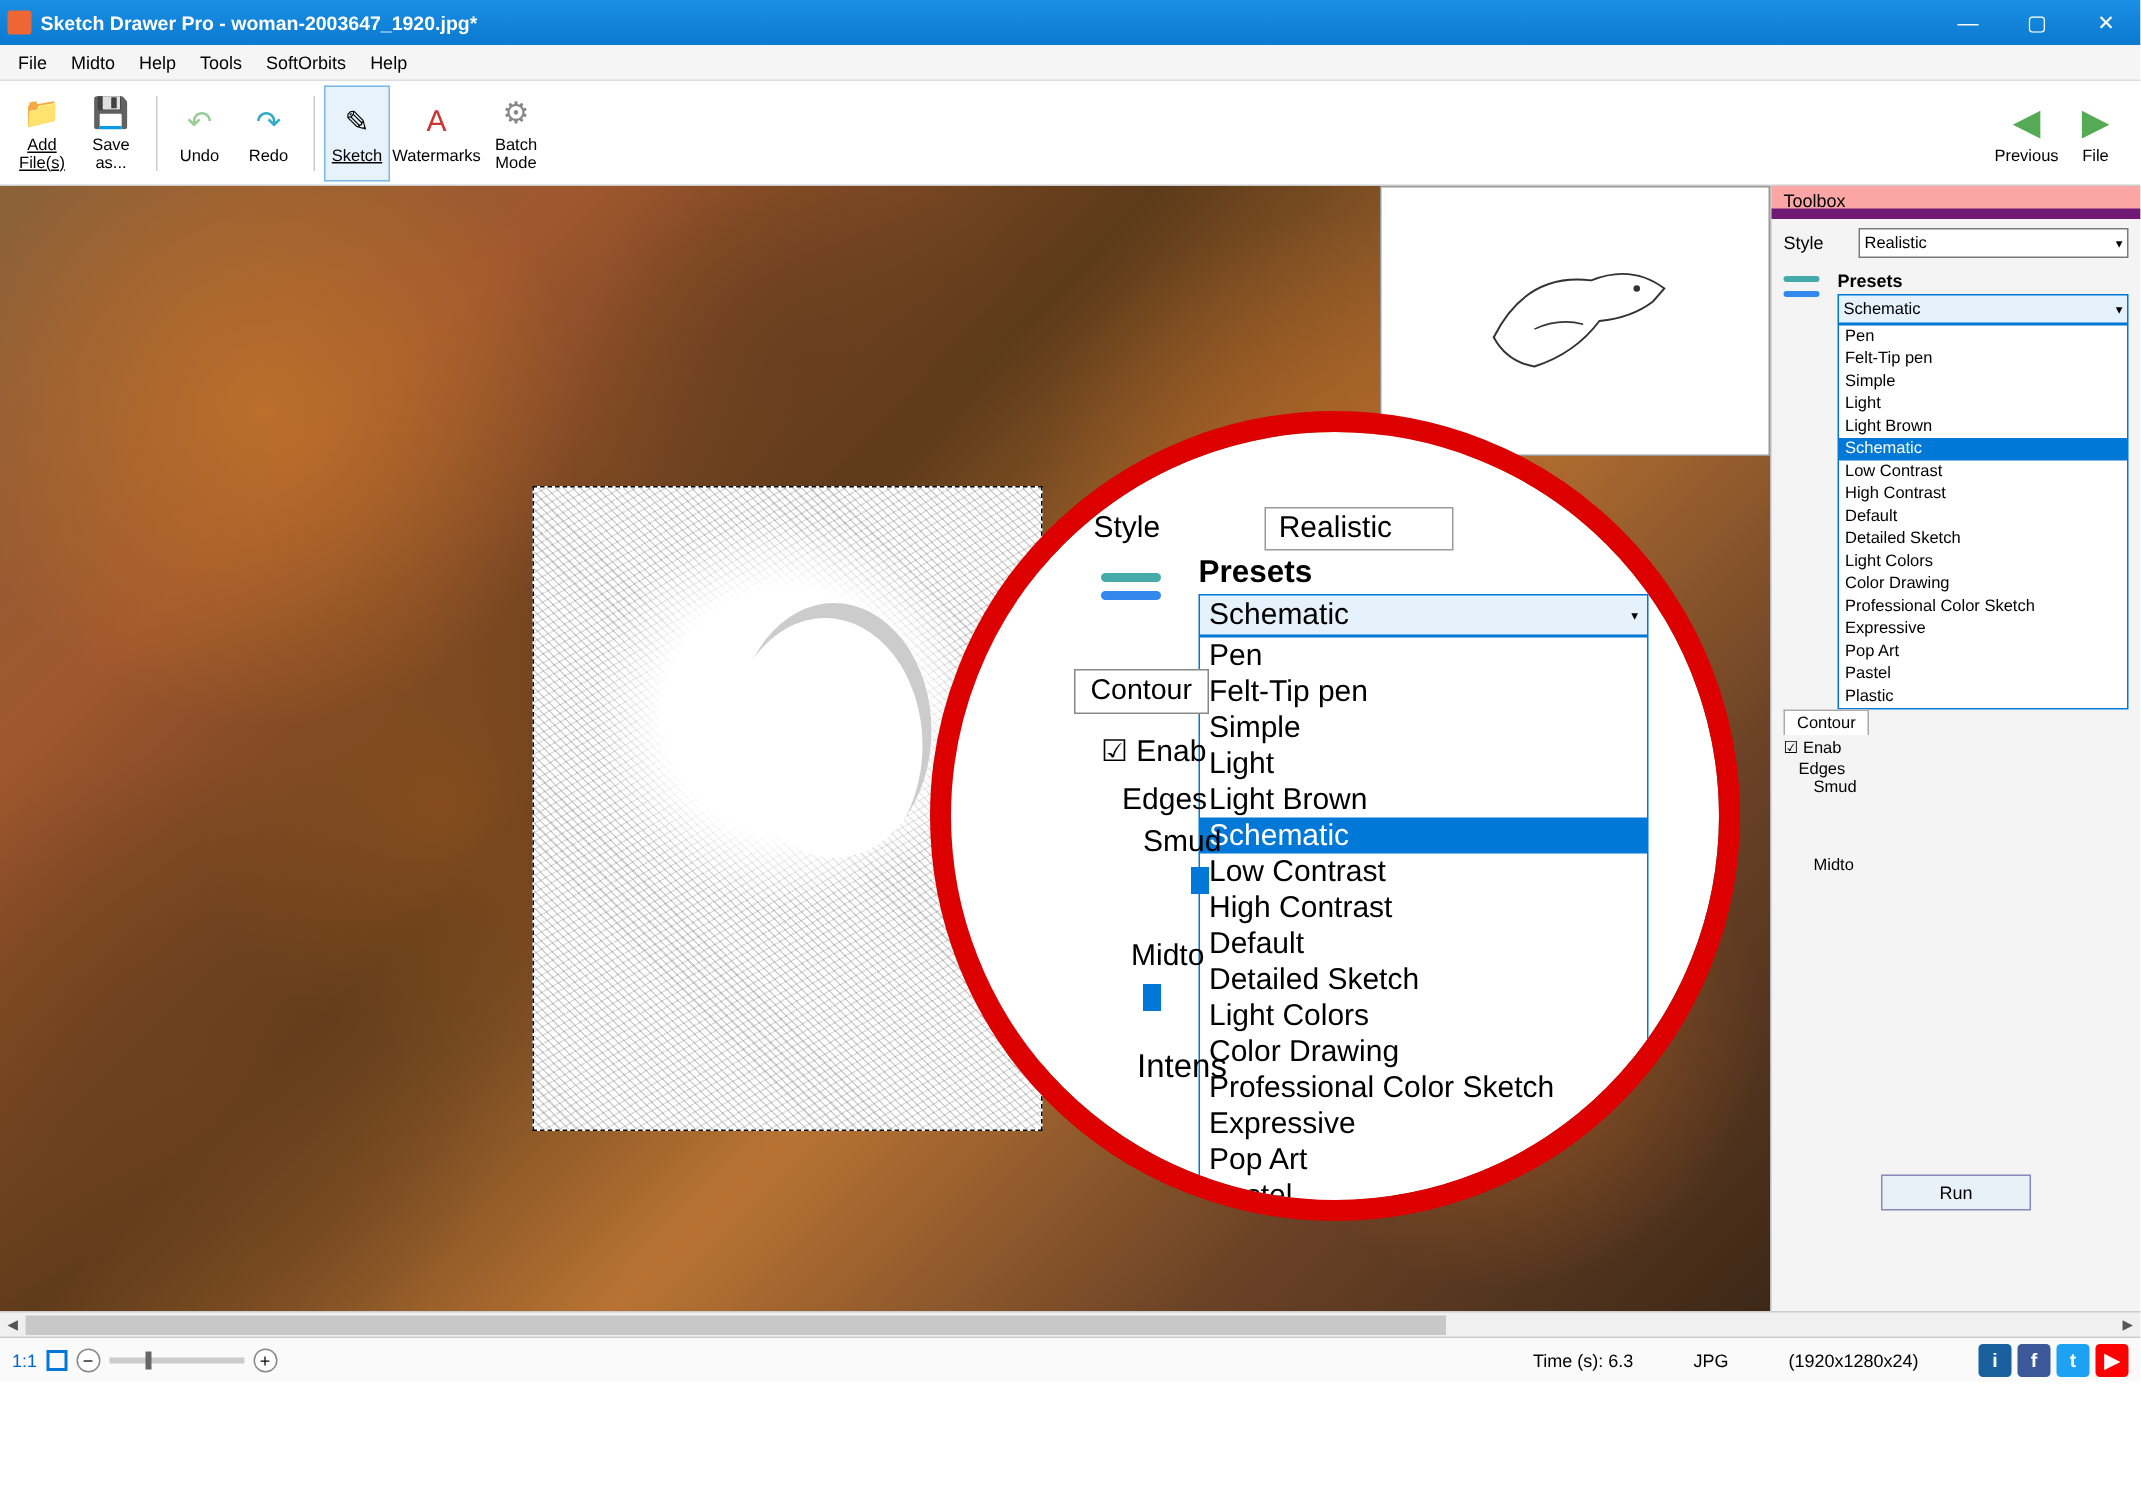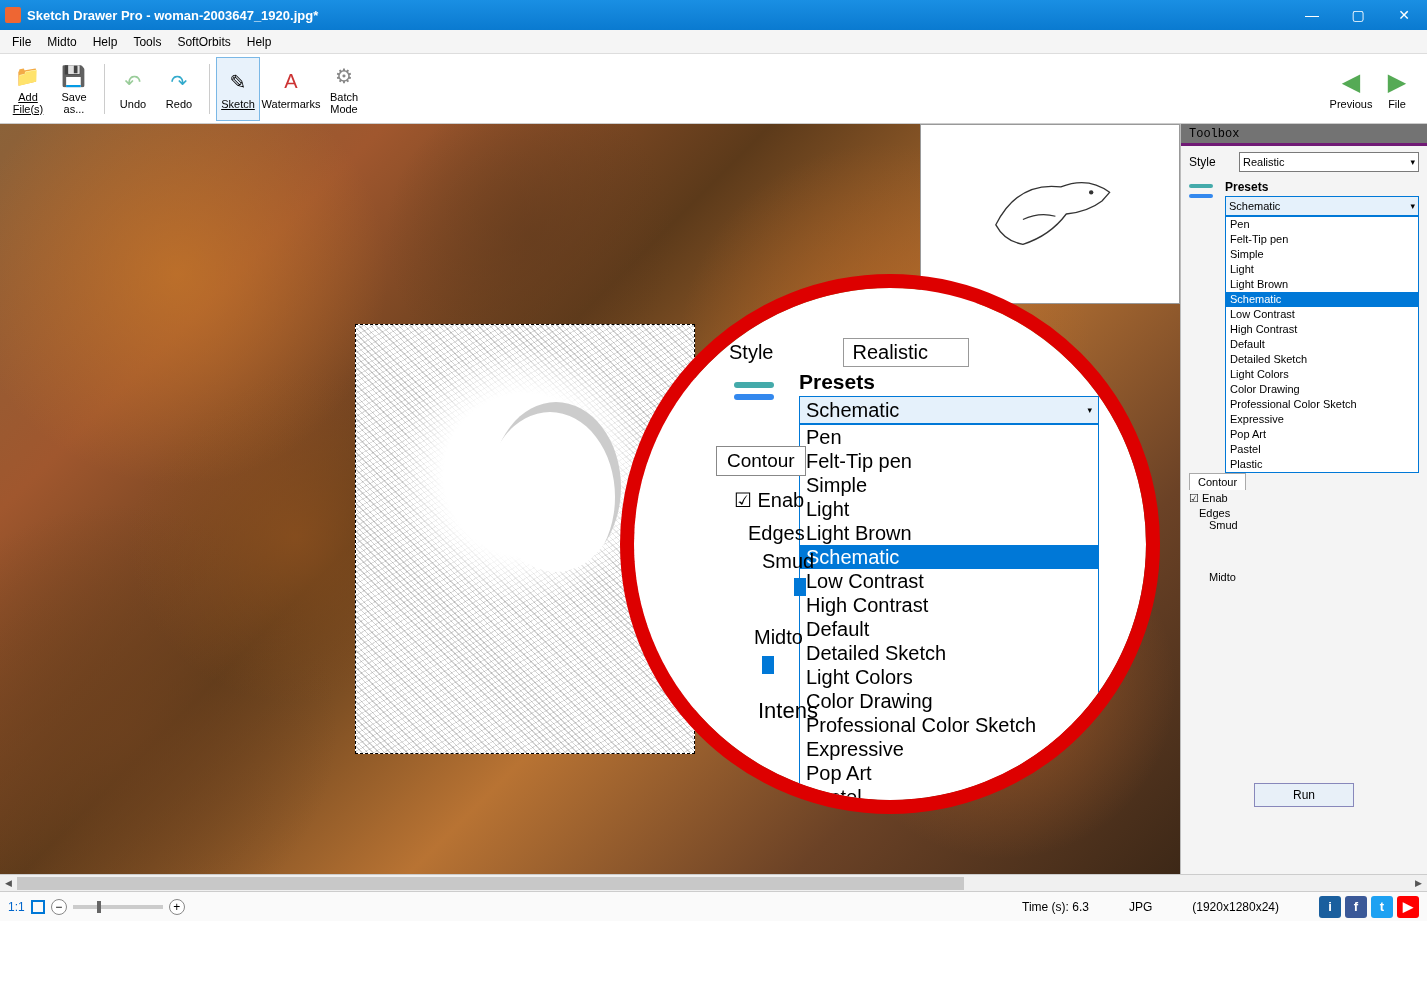--- a/index.html
+++ b/index.html
@@ -44,21 +44,21 @@
     radial-gradient(circle at 50% 35%, #fff, #fff 25%, transparent 40%),
     repeating-linear-gradient(45deg, rgba(0,0,0,.2) 0 1px, transparent 1px 4px),
     repeating-linear-gradient(-30deg, rgba(0,0,0,.15) 0 1px, transparent 1px 5px);
   opacity:.85;}
 .sketch-face{position:absolute; left:40%; top:18%; width:130px; height:170px; border-radius:50%; background:#fff; box-shadow: inset -6px 10px 0 rgba(0,0,0,.2);}
 .thumbnail { position: absolute; right: 0; top: 0; width: 260px; height: 180px; background: #fff; border: 1px solid #999; display:flex; align-items:center; justify-content:center; }
 .thumbnail svg { width: 130px; height: 120px; }
 
 
 .toolbox-panel { width: 247px; background: #f4f4f4; border-left: 1px solid #bbb; font-size: 12px; }
-.toolbox-header { height: 22px; background: #737373; border-bottom: 3px solid #701a75; padding: 3px 8px; font-size: 12px; font-family: Liberation Mono, monospace; }
+.toolbox-header { height: 22px; background: #fca5a5; border-bottom: 7px solid #701a75; padding: 3px 8px; font-size: 12px; }
 .tb-row { display: flex; align-items: center; padding: 6px 8px; }
 .tb-row label { width: 50px; }
 .tb-select { flex: 1; height: 20px; border: 1px solid #7a7a7a; background: #fff; font-size: 11px; padding: 0 3px; display:flex; align-items:center; justify-content:space-between;}
 .tb-select.blue { border: 1px solid #0078d7; background: #e5f1fb; }
 .tb-presets-label { font-weight: bold; padding: 2px 8px; font-size: 12px; }
 .tb-icon { width: 24px; height: 18px; margin-right: 6px; position:relative;}
 .tb-icon::before,.tb-icon::after{content:'';position:absolute;left:0;right:0;height:4px;border-radius:2px;}
 .tb-icon::before{top:2px;background:#4aa;}
 .tb-icon::after{bottom:2px;background:#38e;}
 .tb-dropdown-list { background: #fff; border: 1px solid #0078d7; font-size: 11px; margin: 0 8px; }

